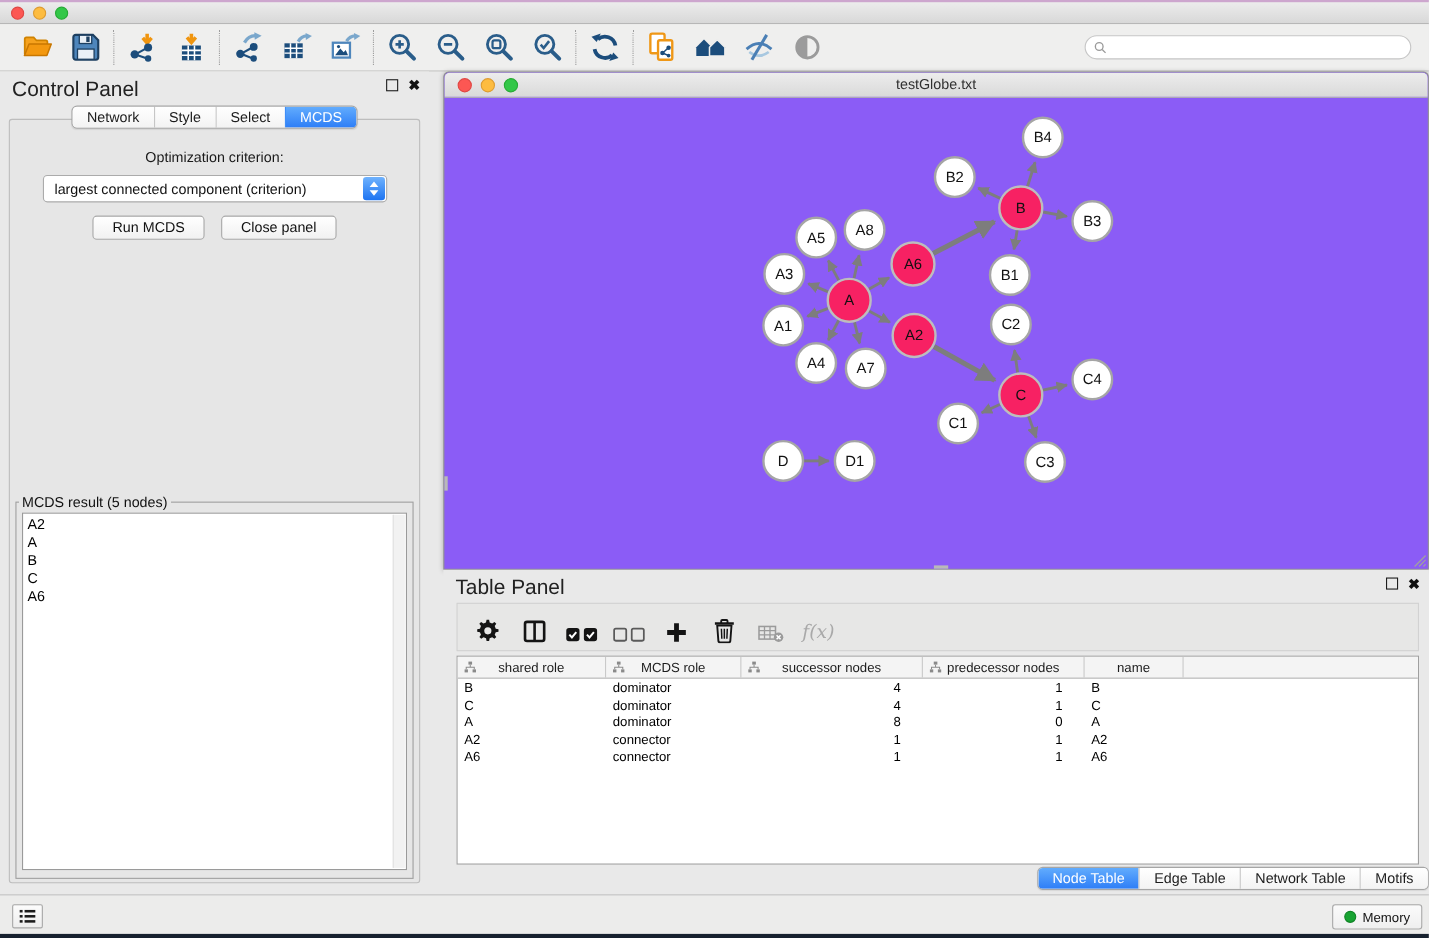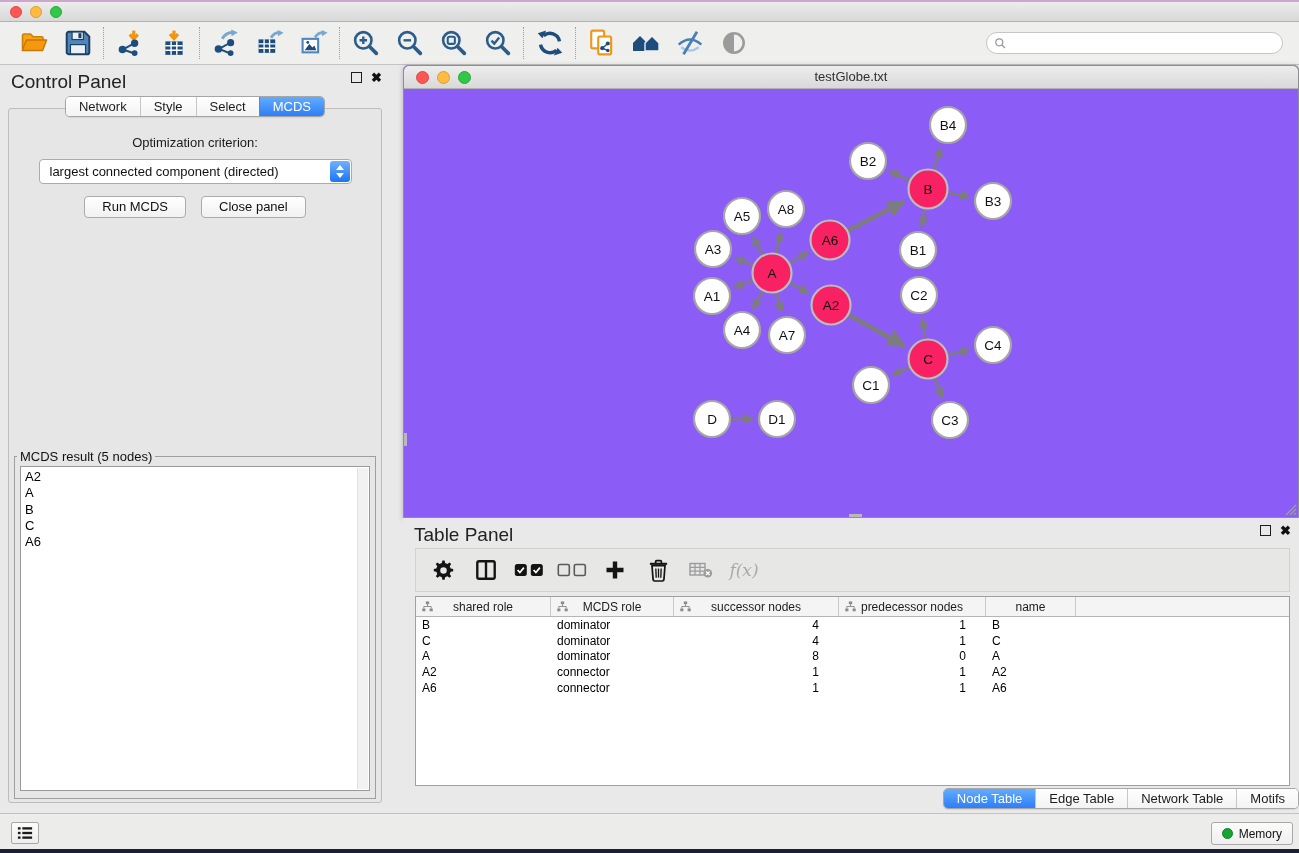--- a/index.html
+++ b/index.html
@@ -74,21 +74,21 @@
   .nw-canvas { position:absolute; left:0; top:24px; width:894px; height:428px; }
   .nw-canvas svg { display:block; }
   .grip { position:absolute; right:1px; bottom:1px; width:14px; height:14px; }
   .handle-v { position:absolute; left:0px; top:367px; width:3px; height:13px; background:#b9b9b9; }
   .handle-h { position:absolute; left:445px; bottom:0px; width:13px; height:3px; background:#b9b9b9; }
 
   
   .table-panel { position:absolute; left:403px; top:518px; width:896px; height:295px; background:#e9e9e9; }
   .tp-toolbar { position:absolute; left:12px; right:9px; top:30px; height:44px; background:#e7e7e6;
     border:1px solid #d2d2d2; display:flex; align-items:center; gap:9px; padding:0 10px; }
-  .tpicon { min-width:34px; height:30px; display:flex; align-items:center; justify-content:center; cursor:default; }
+  .tpicon { min-width:34px; height:30px; display:flex; align-items:flex-end; justify-content:center; cursor:default; }
   .fx { font-family:"DejaVu Serif","Liberation Serif",serif; font-style:italic; font-size:17px; color:#a9a9a9; }
   .tp-table { position:absolute; left:12px; right:9px; top:78px; bottom:27px; background:#fff;
     border:1px solid #9f9f9f; overflow:hidden; }
   .thead { display:flex; height:20px; background:#f4f4f4; border-bottom:1px solid #b5b5b5; }
   .th { position:relative; display:flex; align-items:center; justify-content:center;
     border-right:1px solid #c9c9c9; font-size:12px; color:#1c1c1c; flex-shrink:0; }
   .th.filler { flex:1; border-right:none; }
   .hicon { position:absolute; left:6px; top:4px; }
   .tbody { font-size:12px; }
   .trow { display:flex; height:15.7px; align-items:center; }
@@ -297,21 +297,21 @@
     <div class="seg" id="cp-seg">
         <div class="seg-item">Network</div>
         <div class="seg-item">Style</div>
         <div class="seg-item">Select</div>
         <div class="seg-item selected">MCDS</div>
       </div>
   </div>
   <div class="cp-inner">
     <div class="opt-label">Optimization criterion:</div>
     <div class="select-box">
-      <span>largest connected component (directed)</span>
+      <span>largest connected component (criterion)</span>
       <div class="stepper">
         <div class="arr-up"></div>
           <div class="arr-dn"></div>
       </div>
     </div>
     <div class="btn-row">
       <button class="btn">Run MCDS</button>
       <button class="btn">Close panel</button>
     </div>
     <fieldset class="mcds-box">

